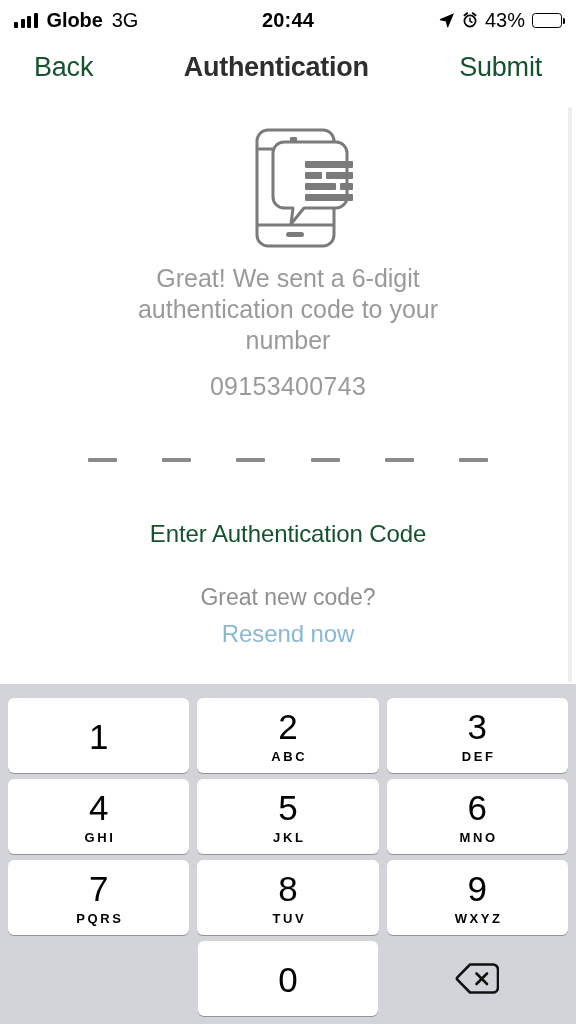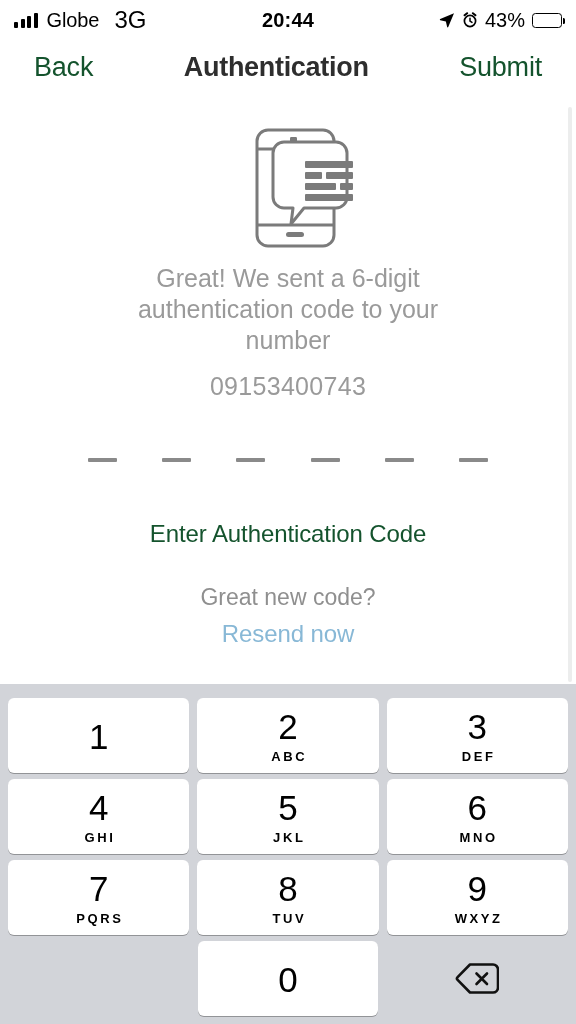--- a/index.html
+++ b/index.html
@@ -26,22 +26,22 @@
     flex:0 0 40px;
     position:relative;
   }
   .sb-left { display:flex; align-items:center; gap:9px; }
   .signal { display:flex; align-items:flex-end; gap:2.5px; height:15px; }
   .signal i { width:4px; background:#000; border-radius:1px; display:block; }
   .signal i:nth-child(1){height:6px}
   .signal i:nth-child(2){height:9px}
   .signal i:nth-child(3){height:12px}
   .signal i:nth-child(4){height:15px}
-  .carrier { font-size:20px; font-weight:400; letter-spacing:-.1px; }
-  .network { font-size:24px; font-weight:400; margin-left:6px; }
+  .carrier { font-size:20px; font-weight:700; letter-spacing:-.1px; }
+  .network { font-size:20px; font-weight:400; }
   .sb-center {
     position:absolute; left:0; right:0; text-align:center;
     font-size:20px; font-weight:700; letter-spacing:.2px;
     pointer-events:none;
   }
   .sb-right {
     margin-left:auto; display:flex; align-items:center; gap:7px;
     position:relative; z-index:2;
   }
   .loc-arrow { width:16px; height:16px; display:block; }

